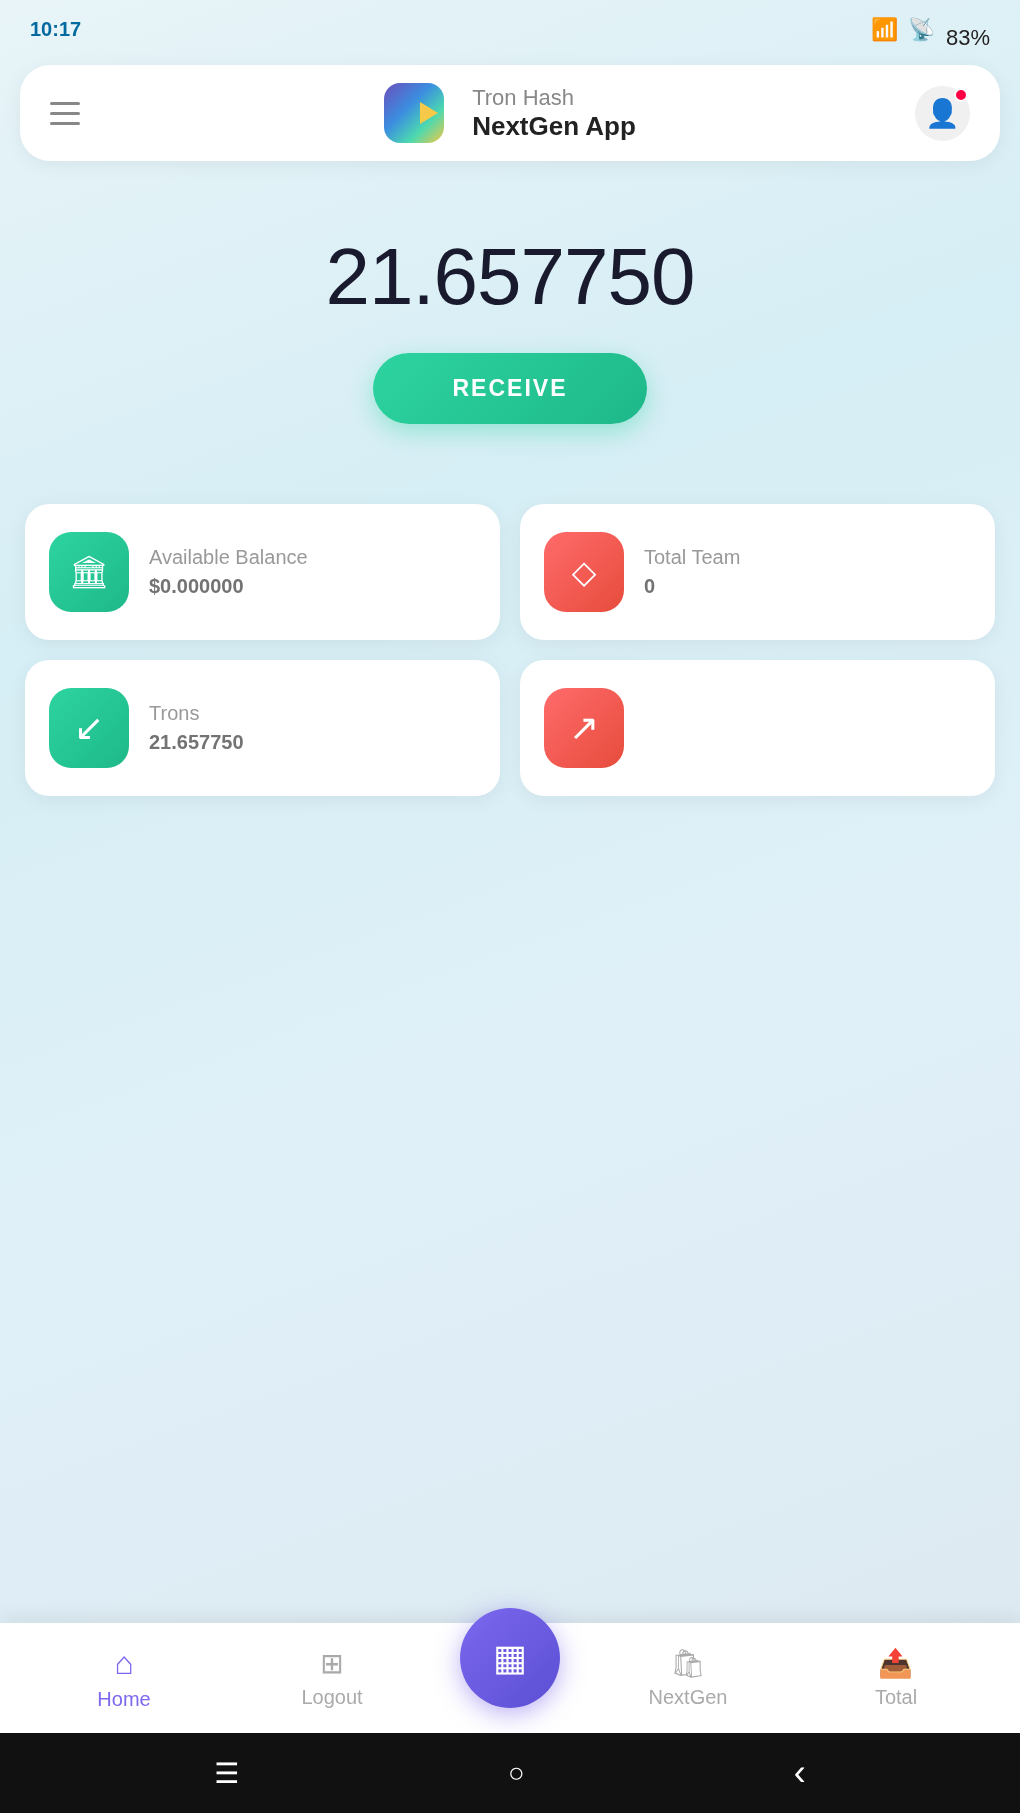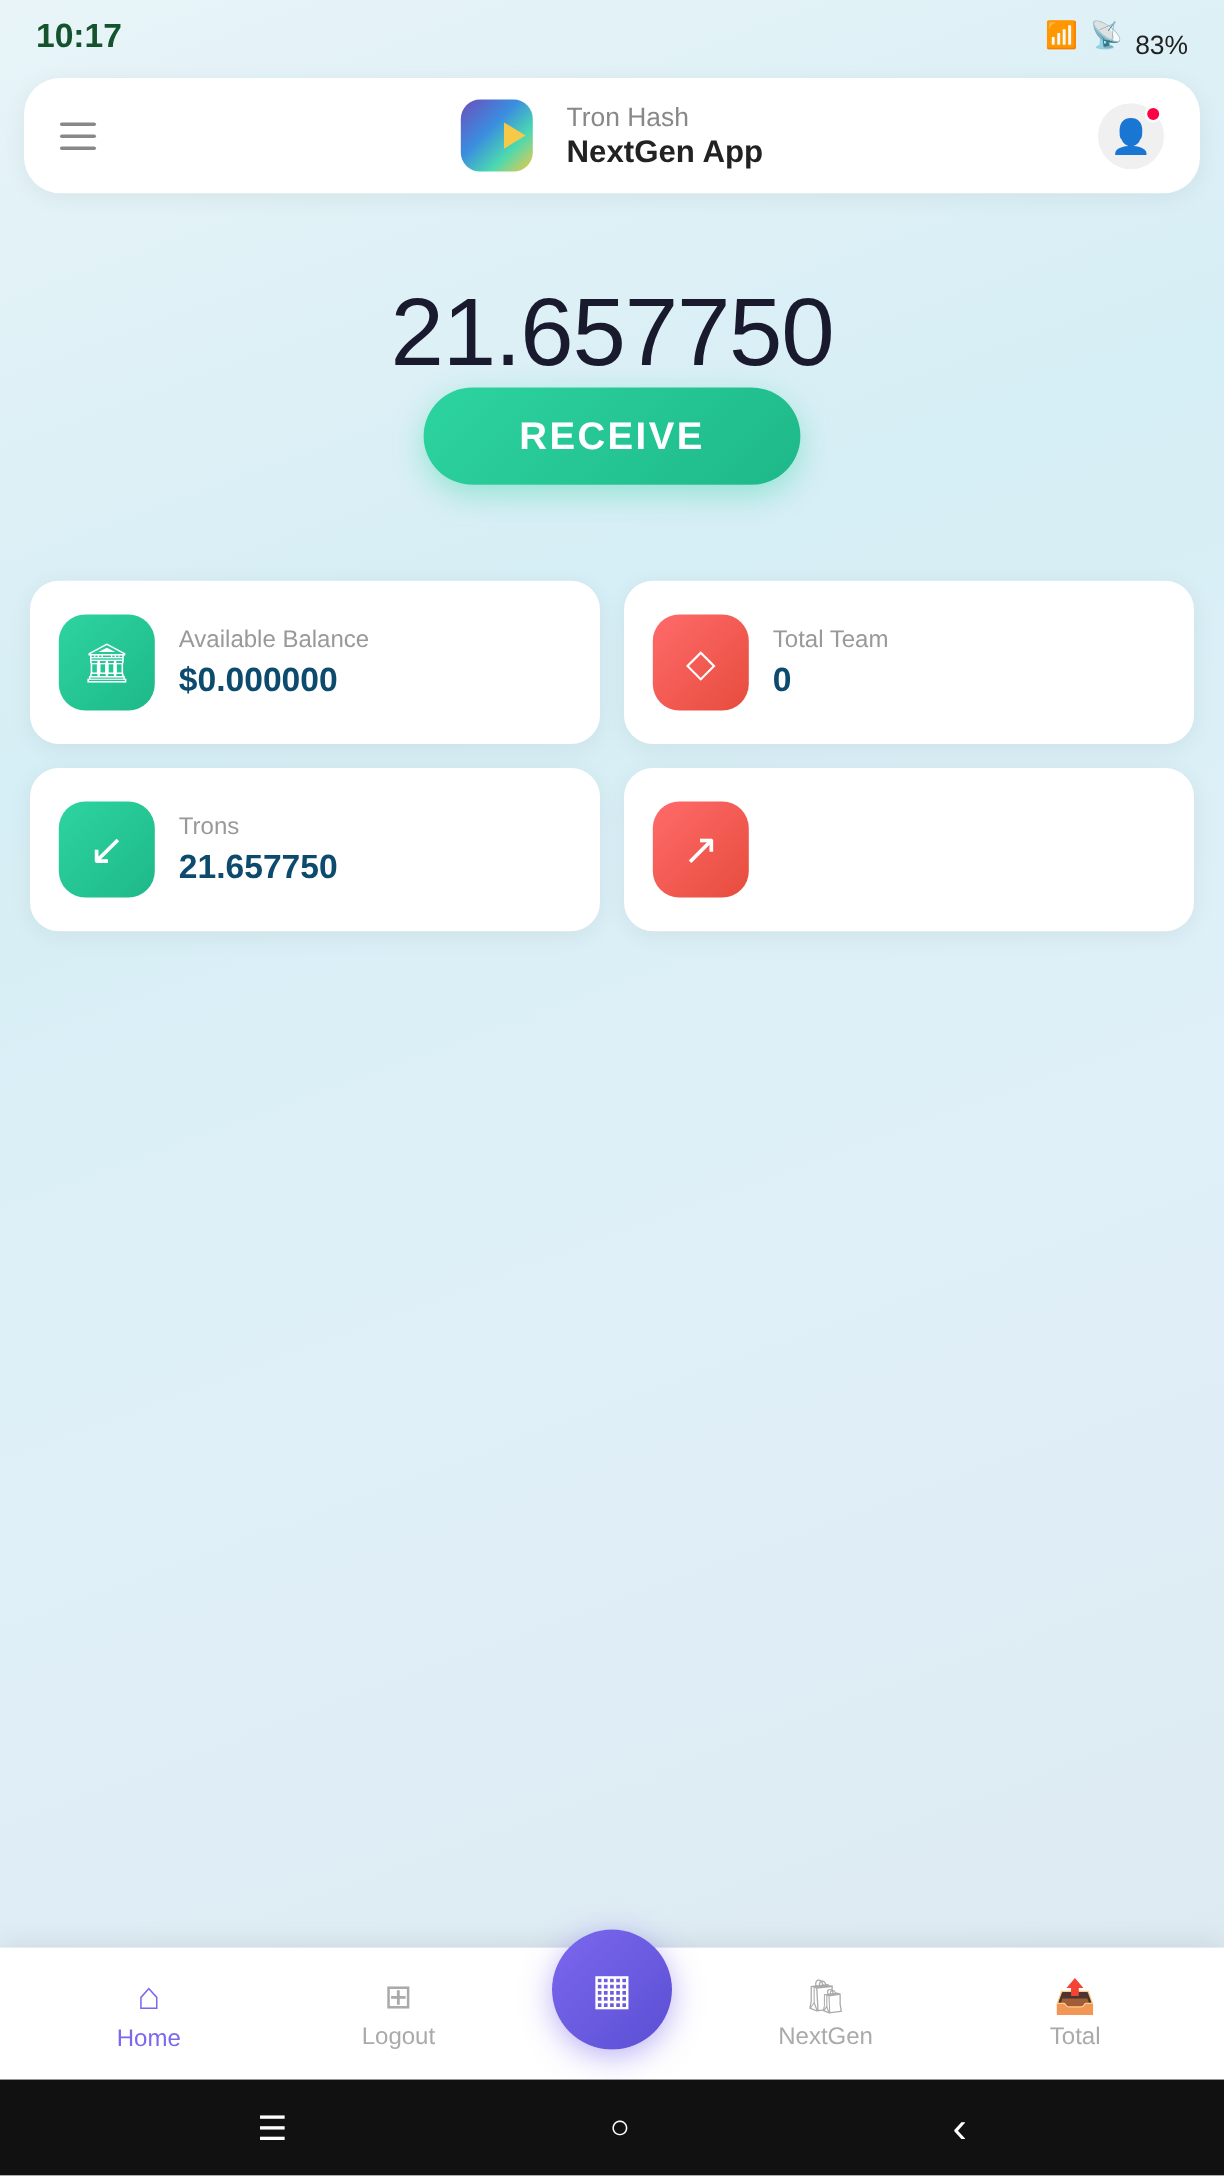--- a/index.html
+++ b/index.html
@@ -16,23 +16,23 @@
 
     
     .status-bar {
       display: flex;
       justify-content: space-between;
       align-items: center;
       padding: 12px 30px 8px;
       height: 55px;
     }
     .status-time {
-      font-size: 28px;
+      font-size: 20px;
       font-weight: 600;
-      color: #14532d;
+      color: #0369a1;
     }
     .status-icons {
       display: flex;
       align-items: center;
       gap: 10px;
       font-size: 22px;
       color: #333;
     }
     .battery-text {
       font-size: 22px;
@@ -136,26 +136,27 @@
       text-align: center;
       padding: 60px 20px 40px;
     }
     .balance-amount {
       font-size: 80px;
       font-weight: 300;
       color: #1a1a2e;
       letter-spacing: -1px;
     }
     .receive-btn {
+      margin-top: 30px;
       background: linear-gradient(135deg, #2dd4a0, #1eb889);
       color: white;
       border: none;
       border-radius: 50px;
       padding: 22px 80px;
-      font-size: 32px;
+      font-size: 23px;
       font-weight: 700;
       letter-spacing: 2px;
       cursor: pointer;
       box-shadow: 0 8px 25px rgba(45, 212, 160, 0.4);
     }
 
     
     .cards-grid {
       display: grid;
       grid-template-columns: 1fr 1fr;
@@ -198,23 +199,23 @@
       display: flex;
       flex-direction: column;
       gap: 6px;
     }
     .card-label {
       font-size: 20px;
       color: #999;
       font-weight: 400;
     }
     .card-value {
-      font-size: 28px;
+      font-size: 20px;
       font-weight: 600;
-      color: #0c4a6e;
+      color: #737373;
     }
 
     
     .bottom-nav {
       position: absolute;
       bottom: 80px;
       left: 0;
       right: 0;
       height: 110px;
       background: white;

